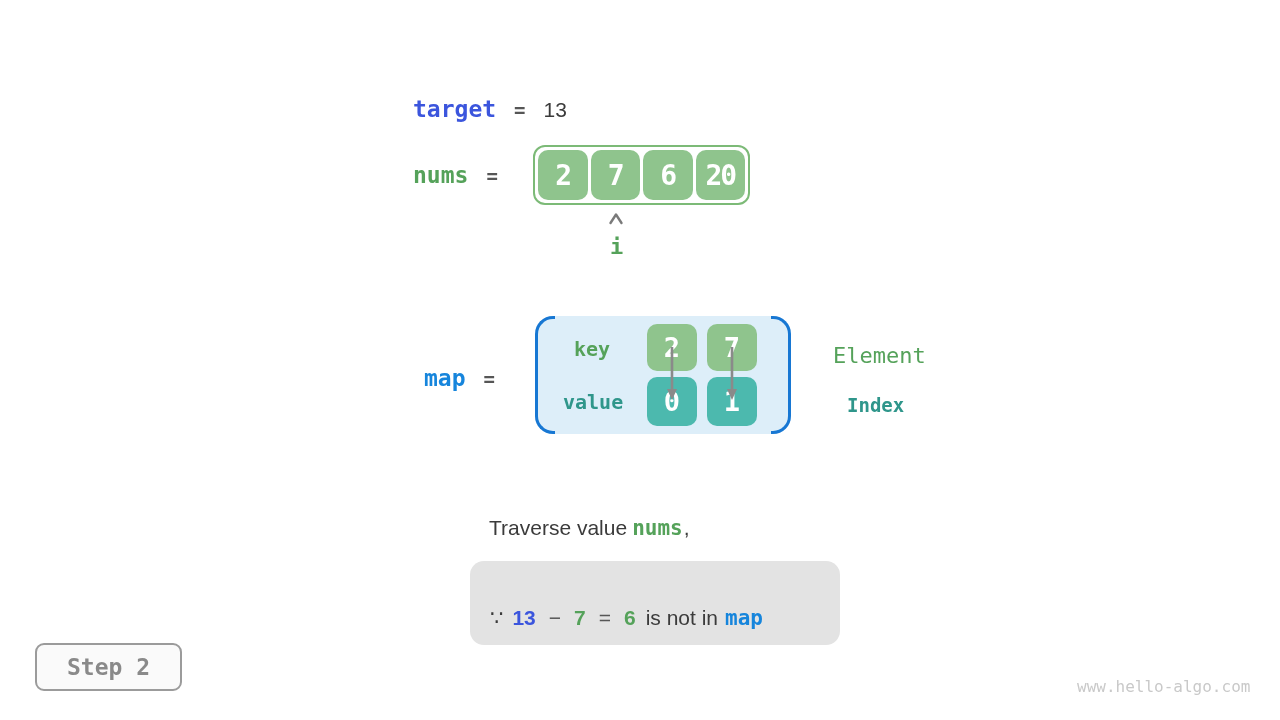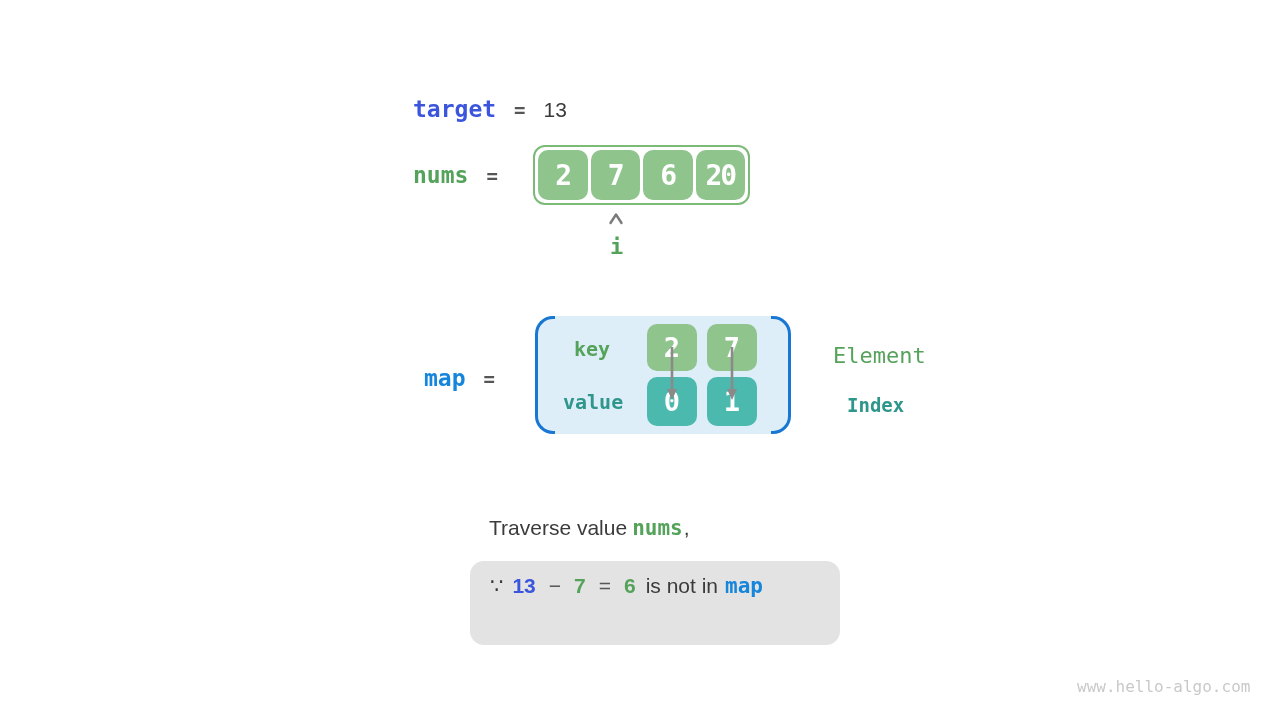--- a/index.html
+++ b/index.html
@@ -92,21 +92,21 @@
   #sentence .code-green { font-size: 21px; margin: 0 1px 0 5px; }
 
   #note-box {
     left: 470px; top: 561px; width: 370px; height: 84px;
     background: var(--note-bg);
     border-radius: 14px;
     padding: 7px 0 0 20px;
     font-size: 21px;
     color: var(--dark-text);
   }
-  .note-line { height: 36px; line-height: 36px; white-space: nowrap; }
+  .note-line { height: 36px; line-height: 36px; white-space: nowrap; margin-top: 32px; }
   .note-sym { color: var(--dark-text); }
   .num-royal { font-weight: 700; color: var(--royal-blue); margin-left: 9px; }
   .op { color: var(--operator-gray); margin: 0 13px; }
   .num-green { font-weight: 700; color: var(--green-text); }
   .note-text { margin-left: 10px; }
   .note-map { font-family: "DejaVu Sans Mono", monospace; font-weight: 700; font-size: 21px; color: var(--azure-blue); margin-left: 7px; }
   .l2-text { margin-left: 8px; }
   .l2-num { font-weight: 700; color: var(--green-text); margin: 0 4px; }
   .l2-map { font-family: "DejaVu Sans Mono", monospace; font-weight: 700; font-size: 21px; color: var(--azure-blue); margin-left: 6px; }
 
@@ -197,16 +197,19 @@
   <div class="abs" id="sentence">
     <span>Traverse value</span><span class="code-green">nums</span><span>,</span>
   </div>
 
   <div class="abs" id="note-box">
     <div class="note-line">
       <span class="note-sym">∵</span><span class="num-royal">13</span><span class="op">−</span><span class="num-green">7</span><span class="op">=</span><span class="num-green">6</span><span class="note-text">is not in</span><span class="note-map">map</span>
     </div>
   </div>
 
+  <div class="abs" id="step-box">
+    <span>Step 2</span>
+  </div>
 
   <div class="abs" id="watermark">www.hello-algo.com</div>
 
 </div>
 
 </body></html>

